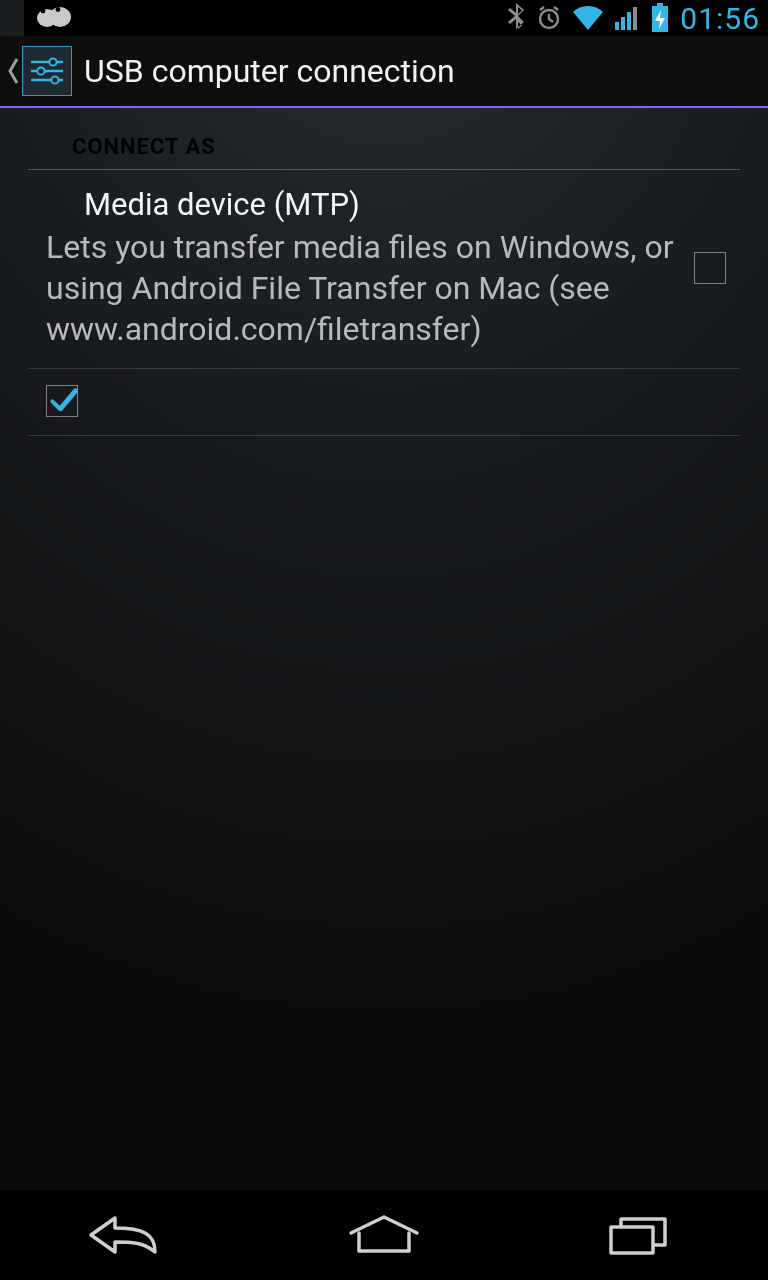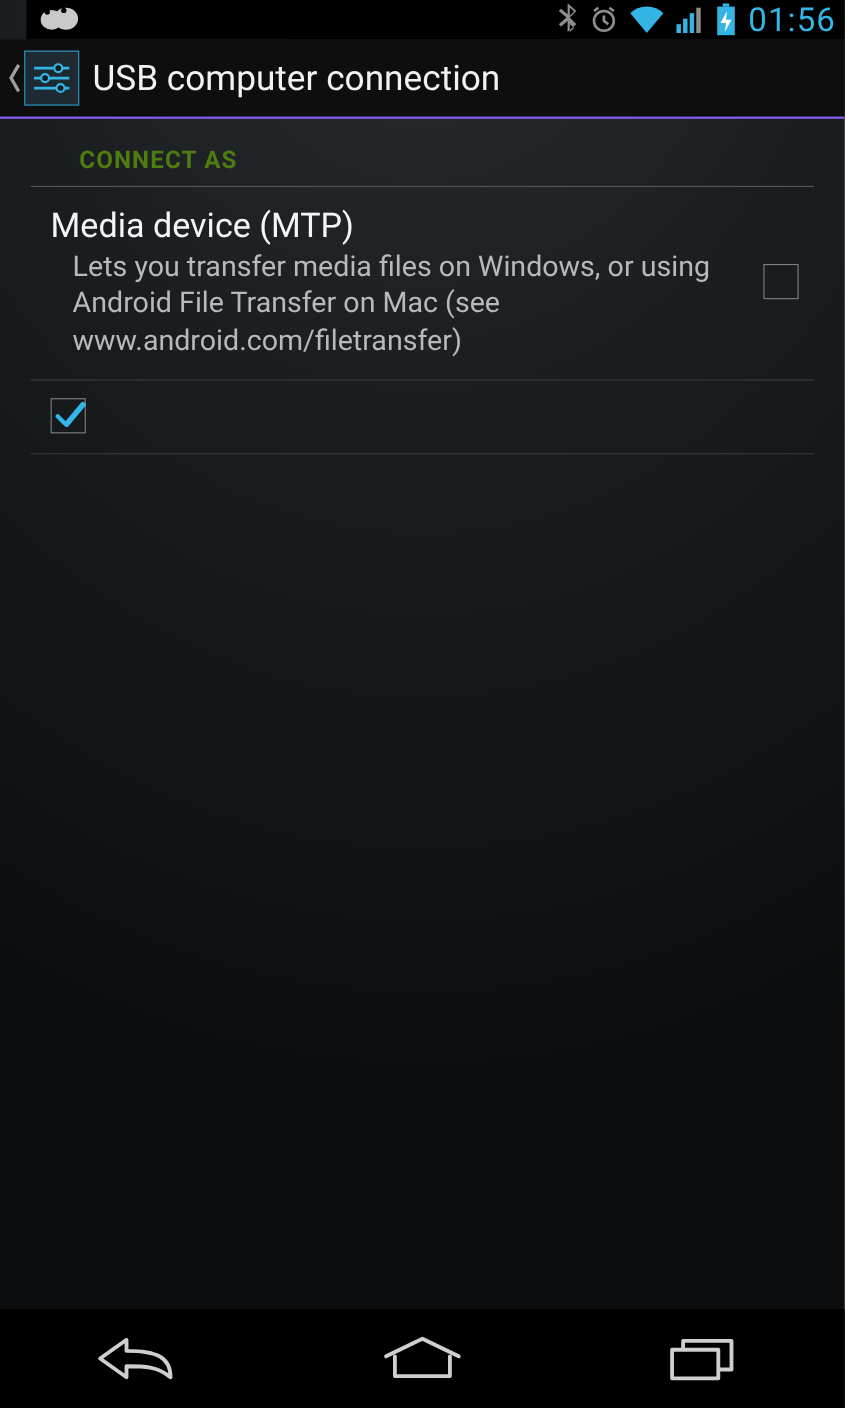--- a/index.html
+++ b/index.html
@@ -39,38 +39,38 @@
     border: 1px solid #2a99c8;
     background: #1e2a31;
     margin-right: 12px;
     display: flex; align-items: center; justify-content: center;
   }
   .action-title { font-size: 32px; color: #f2f2f2; font-weight: 400; }
   
   .content { padding: 0 0 0 0; }
   .section-header {
     padding: 26px 30px 10px 44px;
-    color: #4d7c0f;
+    color: #000000;
     font-size: 22px;
     letter-spacing: 1px;
     font-weight: 700;
     border-bottom: 1px solid #565656;
     margin: 0 28px;
   }
   
   .list { margin: 0 28px; }
   .list-item {
     display: flex;
     align-items: center;
     padding: 16px 8px 18px 18px;
     border-bottom: 1px solid #3a3a3a;
   }
   .item-text { flex: 1 1 auto; padding-right: 20px; }
-  .item-title { font-size: 31px; color: #f5f5f5; margin-bottom: 4px; }
-  .item-desc  { font-size: 26px; color: #b9b9b9; line-height: 1.28; margin-left: 20px; }
+  .item-title { font-size: 31px; color: #f5f5f5; margin-bottom: 4px; margin-left: 38px; }
+  .item-desc  { font-size: 32px; color: #b9b9b9; line-height: 1.28; }
   .checkbox {
     width: 32px; height: 32px;
     border: 1px solid #808080;
     flex: 0 0 auto;
     position: relative;
     margin-right: 6px;
   }
   .checkbox.checked::after {
     content: "";
     position: absolute;

